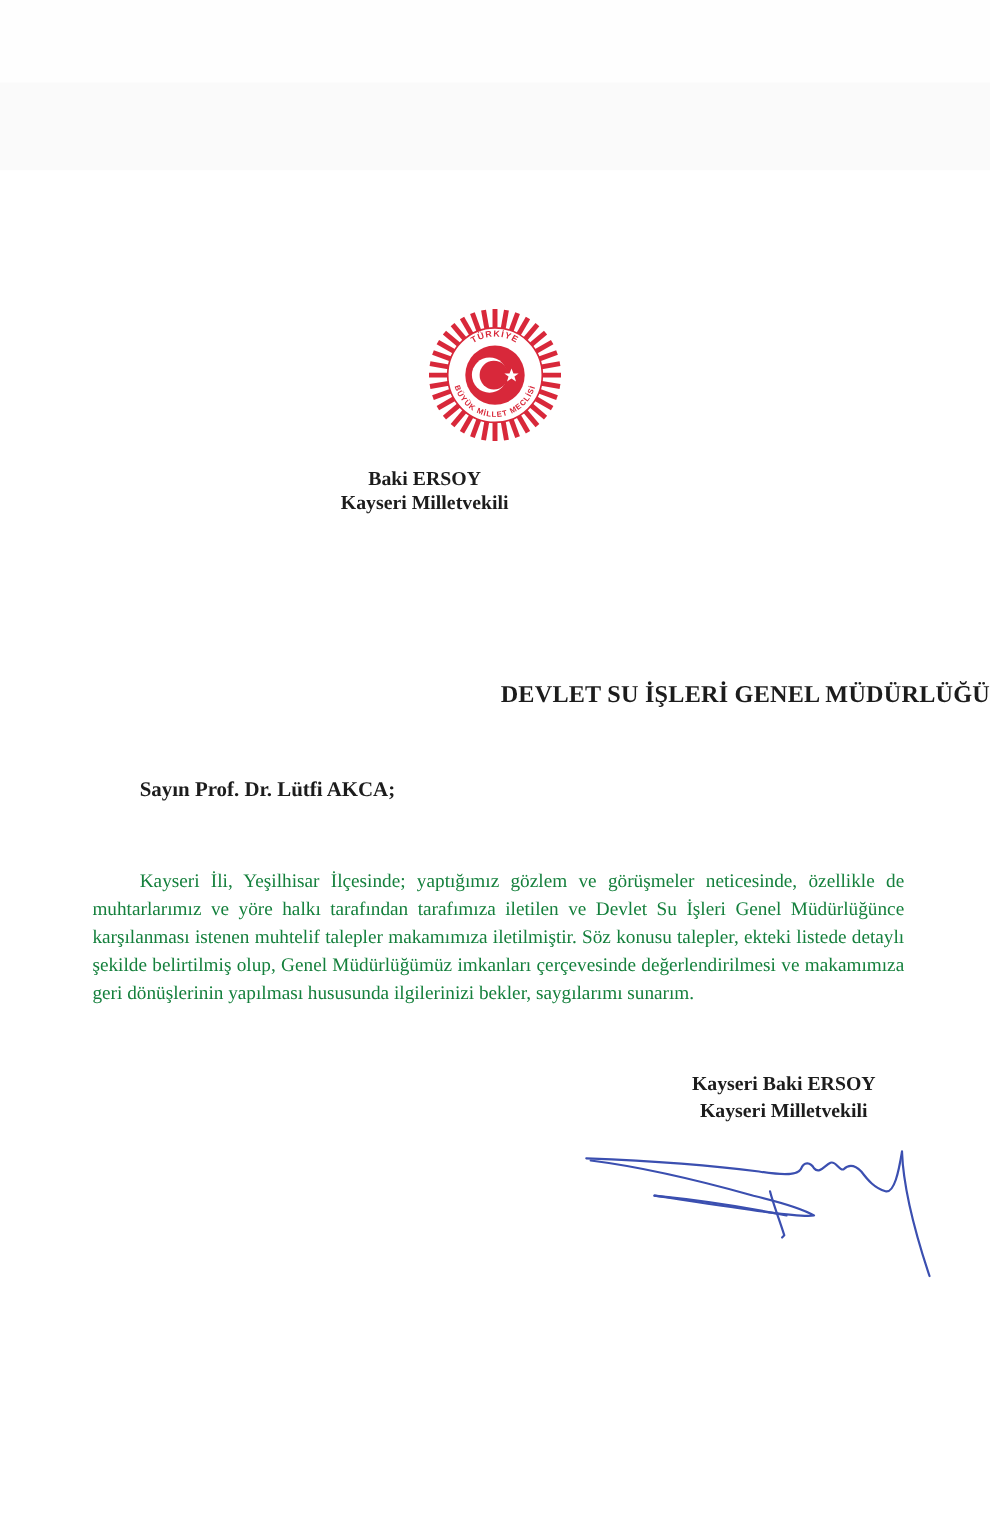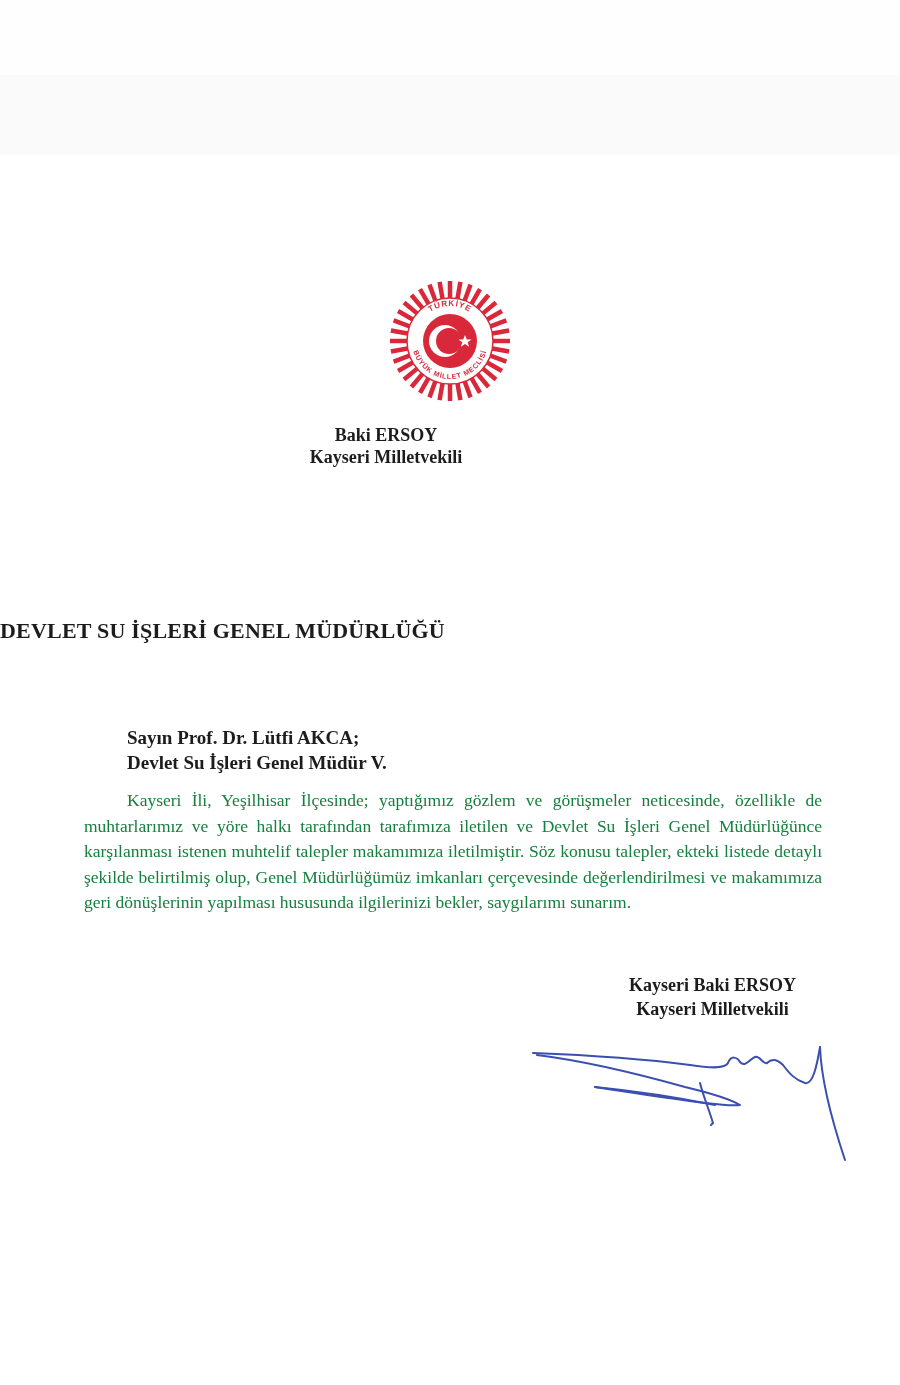--- a/index.html
+++ b/index.html
@@ -9,23 +9,23 @@
       font-family: "Liberation Serif", serif;
       color: #1c1c1c;
     }
     .band-top { position: absolute; left: 0; top: 0; width: 900px; height: 75px; background: #fefefe; }
     .band-grey { position: absolute; left: 0; top: 75px; width: 900px; height: 80px; background: #fafafa; }
     .page { position: absolute; left: 0; top: 155px; width: 900px; height: 1230px; background: #ffffff; }
 
     .seal { position: absolute; left: 385px; top: 276px; width: 130px; height: 130px; }
 
     .header-block { position: absolute; left: 0; top: 424px; width: 772px; text-align: center; font-weight: bold; font-size: 18px; line-height: 22px; }
-    .title { position: absolute; left: 0; top: 618px; width: 900px; text-align: left; font-weight: bold; font-size: 22px; letter-spacing: 0.2px; }
+    .title { position: absolute; left: 0; top: 618px; width: 900px; text-align: right; font-weight: bold; font-size: 22px; letter-spacing: 0.2px; }
 
-    .recipient { position: absolute; left: 127px; top: 706px; font-weight: bold; font-size: 19px; line-height: 25px; margin-top: 19px; }
+    .recipient { position: absolute; left: 127px; top: 706px; font-weight: bold; font-size: 19px; line-height: 25px; }
 
     .body-text {
       position: absolute; left: 84px; top: 788px; width: 738px;
       font-size: 17.5px; line-height: 25.6px; text-align: justify;
       text-indent: 43px; color: #15803d;
     }
 
     .signature-block { position: absolute; left: 600px; top: 973px; width: 225px; text-align: center; font-weight: bold; font-size: 18px; line-height: 24px; }
     .signature { position: absolute; left: 525px; top: 1035px; width: 330px; height: 130px; }
   </style>
@@ -99,21 +99,20 @@
 
 <div class="header-block">
   <div>Baki ERSOY</div>
   <div>Kayseri Milletvekili</div>
 </div>
 
 <div class="title">DEVLET SU İŞLERİ GENEL MÜDÜRLÜĞÜ</div>
 
 <div class="recipient">
   <div>Sayın Prof. Dr. Lütfi AKCA;</div>
-  <div>Devlet Su İşleri Genel Müdür V.</div>
 </div>
 
 <div class="body-text">Kayseri İli, Yeşilhisar İlçesinde; yaptığımız gözlem ve görüşmeler neticesinde, özellikle de muhtarlarımız ve yöre halkı tarafından tarafımıza iletilen ve Devlet Su İşleri Genel Müdürlüğünce karşılanması istenen muhtelif talepler makamımıza iletilmiştir. Söz konusu talepler, ekteki listede detaylı şekilde belirtilmiş olup, Genel Müdürlüğümüz imkanları çerçevesinde değerlendirilmesi ve makamımıza geri dönüşlerinin yapılması hususunda ilgilerinizi bekler, saygılarımı sunarım.</div>
 
 <div class="signature-block">
   <div>Kayseri Baki ERSOY</div>
   <div>Kayseri Milletvekili</div>
 </div>
 
 <div class="signature">

